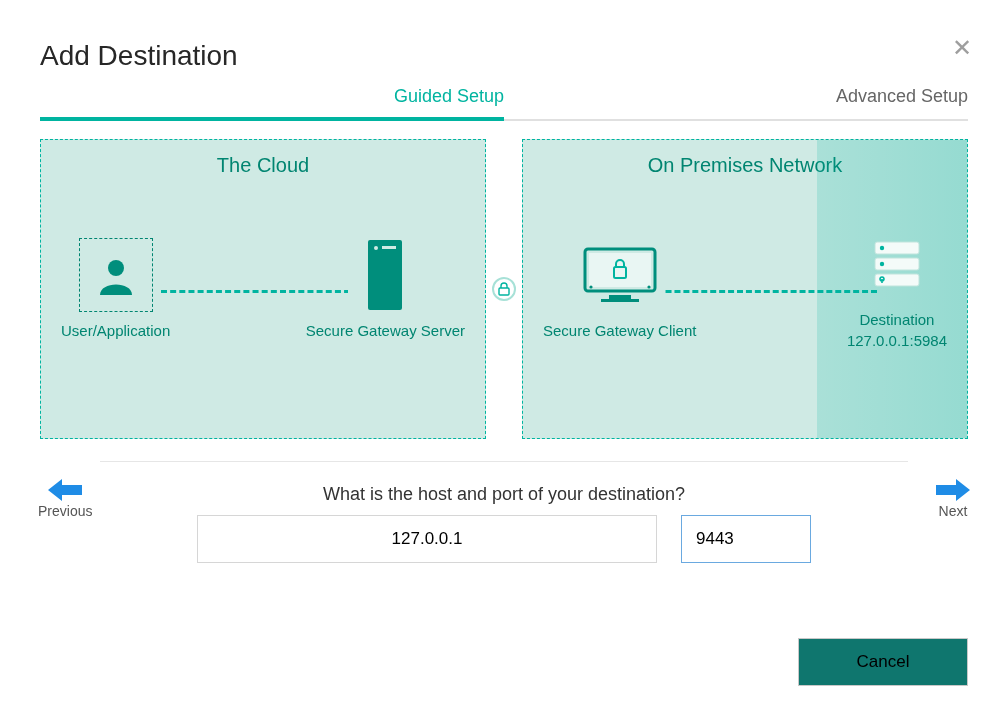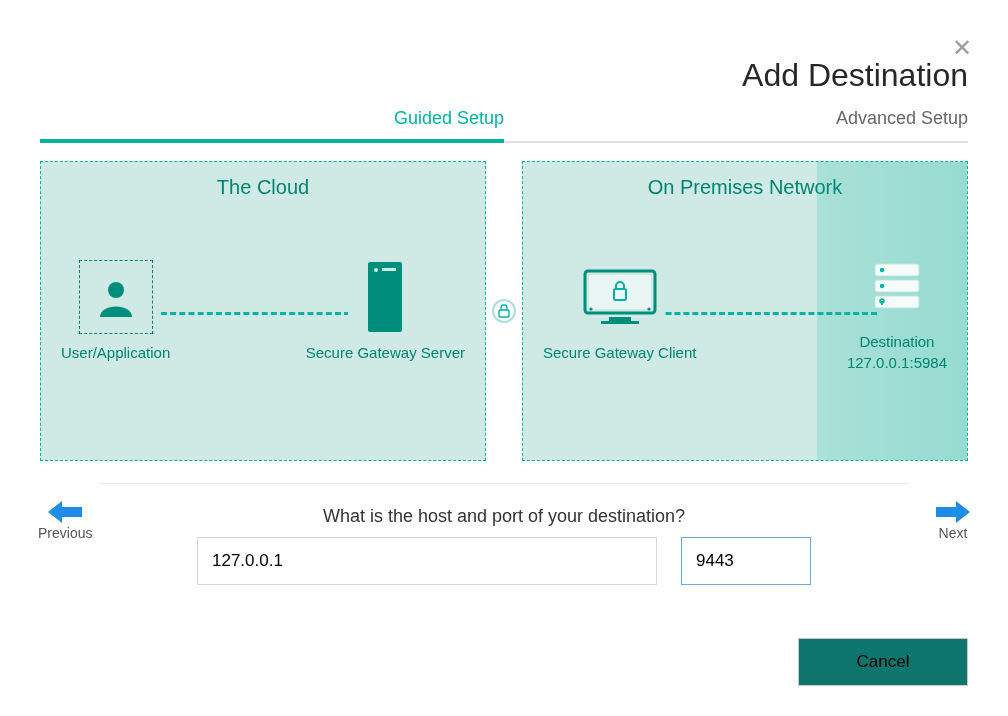--- a/index.html
+++ b/index.html
@@ -28,24 +28,23 @@
   }
   .close-icon {
     position: absolute;
     top: 36px; right: 36px;
     font-size: 24px;
     color: #9e9e9e;
     cursor: pointer;
     line-height: 1;
   }
   .page-title {
-    font-size: 32px;
+    font-size: 28px;
     font-weight: 400;
-    margin: 17px 0 14px 0;
-    text-align: right;
+    margin: 0 0 14px 0;
   }
   .tabs {
     display: flex;
     width: 100%;
     margin-bottom: 18px;
   }
   .tab {
     flex: 1;
     text-align: right;
     padding: 0 0 10px 0;
@@ -176,21 +175,21 @@
     justify-content: center;
     gap: 24px;
   }
   .input-row input[type="text"] {
     height: 48px;
     font-size: 17px;
     padding: 0 14px;
     border: 1px solid var(--border-gray);
     outline: none;
   }
-  .input-row input.host { width: 460px; }
+  .input-row input.host { width: 460px; text-align: center; }
   .input-row input.port { width: 130px; border-color: #6aa9e0; }
 
   .footer {
     position: absolute;
     bottom: 30px; right: 40px;
   }
   .cancel-btn {
     width: 170px; height: 48px;
     background: #0f766e;
     border: 1px solid #c8c8c8;

